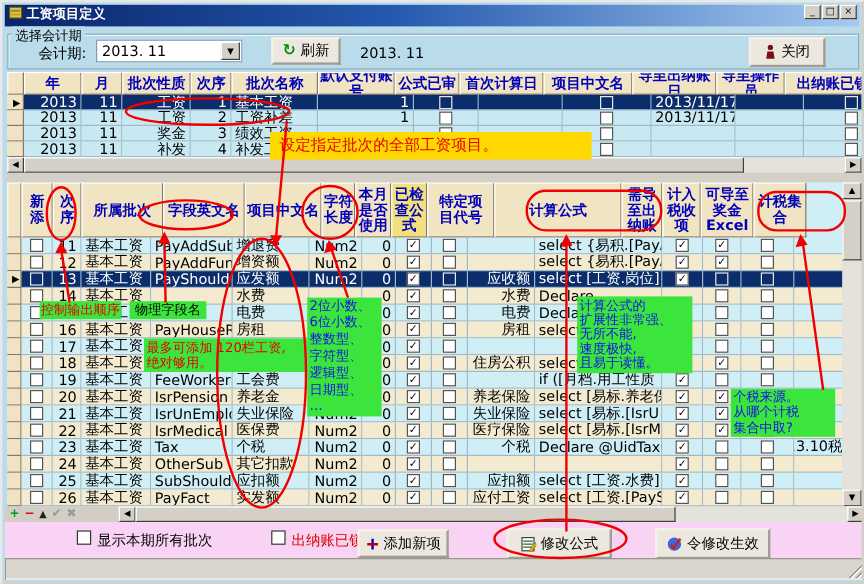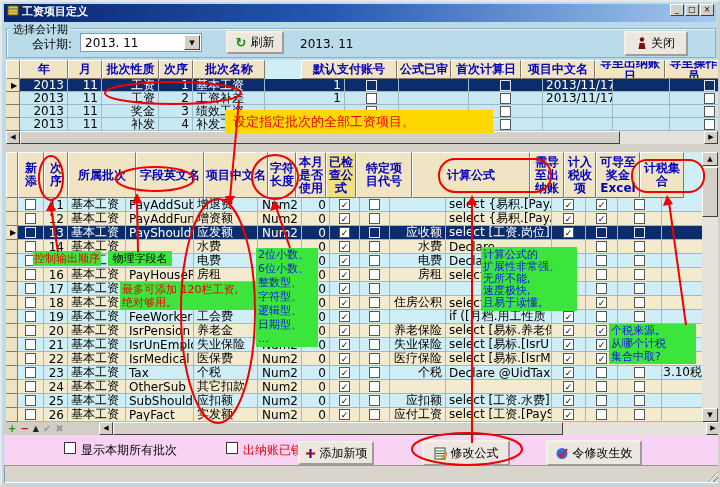--- a/index.html
+++ b/index.html
@@ -131,21 +131,21 @@
   </div>
 
   <div class="grid" id="batch-grid">
       <div class="grid-header-row">
         <div class="hcell" style="width: 14px;"></div>
         <div class="hcell" style="width: 48px;">年</div>
         <div class="hcell" style="width: 34px;">月</div>
         <div class="hcell" style="width: 57px;">批次性质</div>
         <div class="hcell" style="width: 34px;">次序</div>
         <div class="hcell" style="width: 72px;">批次名称</div>
-        <div class="hcell" style="width: 96px; margin-left: 36px;">默认支付账号</div>
+        <div class="hcell" style="width: 64px;">默认支付账号</div>
         <div class="hcell" style="width: 54px;">公式已审</div>
         <div class="hcell" style="width: 70px;">首次计算日</div>
         <div class="hcell" style="width: 74px;">项目中文名</div>
         <div class="hcell" style="width: 70px;">导至出纳账日</div>
         <div class="hcell" style="width: 57px;">导至操作员</div>
         <div class="hcell" style="width: 80px;">出纳账已锁</div>
       </div>
       <div class="grid-row selected">
         <div class="cell a-l selcell" style="width: 14px;">▶</div>
         <div class="cell a-r" style="width: 48px;">2013</div>
@@ -252,21 +252,21 @@
         <div class="hcell" style="width: 28px;">字符
 长度</div>
         <div class="hcell" style="width: 30px;">本月
 是否
 使用</div>
         <div class="hcell hl" style="width: 30px;">已检
 查公
 式</div>
         <div class="hcell" style="width: 56px;">特定项
 目代号</div>
-        <div class="hcell" style="width: 118px;">计算公式</div>
+        <div class="hcell" style="width: 106px;">计算公式</div>
         <div class="hcell" style="width: 34px;">需导
 至出
 纳账</div>
         <div class="hcell" style="width: 32px;">计入
 税收
 项</div>
         <div class="hcell" style="width: 44px;">可导至
 奖金
 Excel</div>
         <div class="hcell" style="width: 44px;">计税集合</div>

